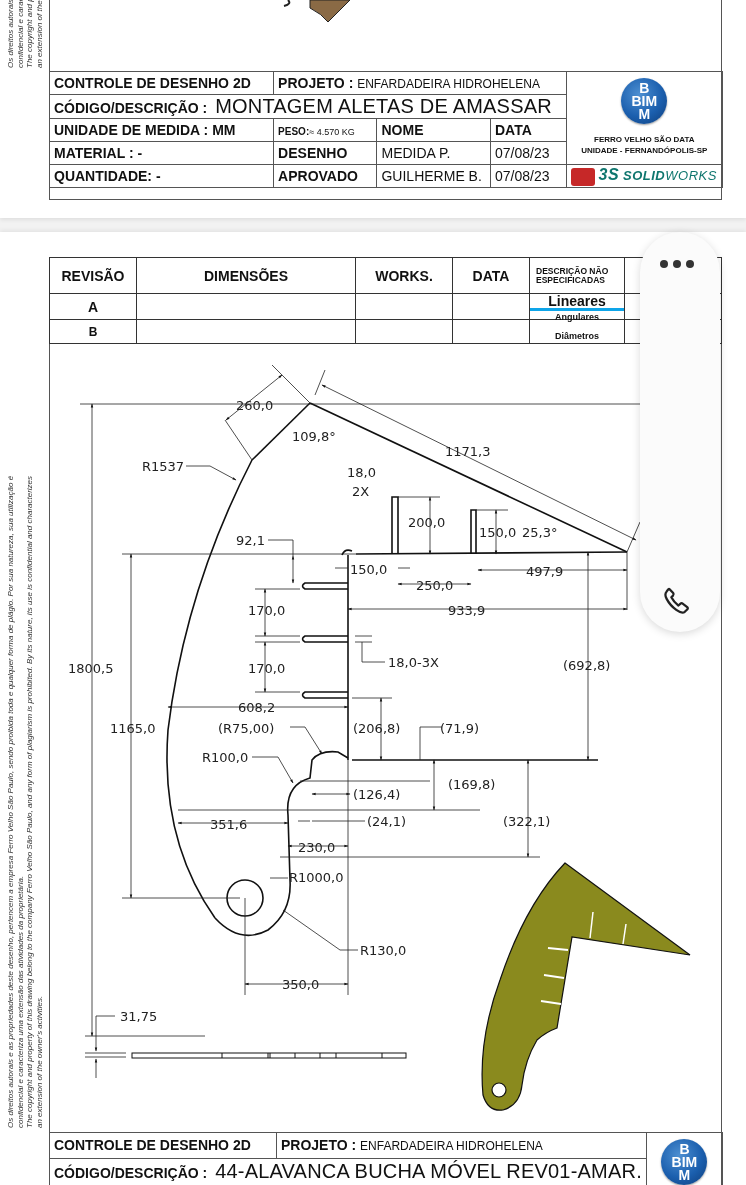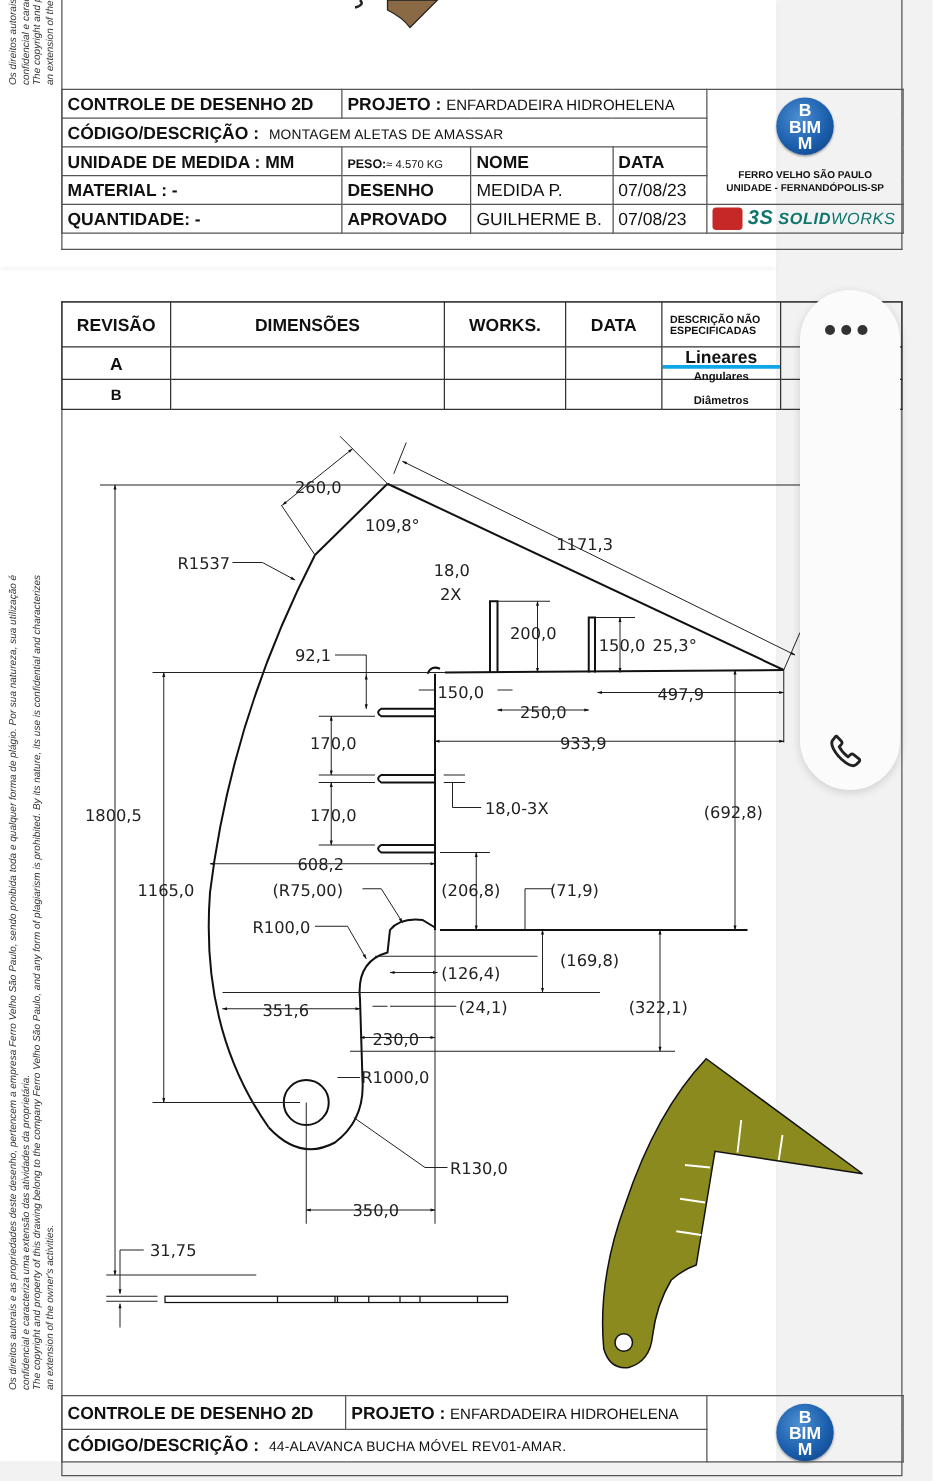--- a/index.html
+++ b/index.html
@@ -1,25 +1,25 @@
 <!DOCTYPE html>
 <html><head>
 <meta charset="utf-8">
 <style>
   html, body { margin:0; padding:0; }
   body { width:746px; height:1185px; background:#f2f2f2; position:relative; overflow:hidden; font-family:"Liberation Sans", sans-serif; }
-  .page { position:absolute; left:0; width:621px; background:#fff; }
+  .page { position:absolute; left:0; width:746px; background:#fff; }
   .page1 { top:0; height:218px; box-shadow:0 2px 4px rgba(0,0,0,0.08); }
-  .page2 { top:216px; height:953px; box-shadow:0 -2px 4px rgba(0,0,0,0.06); }
+  .page2 { top:232px; height:953px; box-shadow:0 -2px 4px rgba(0,0,0,0.06); }
   .side-notice { position:absolute; font-family:"Liberation Sans", sans-serif; font-style:italic; color:#333; font-size:8px; line-height:9.5px; transform-origin:0 0; transform:rotate(-90deg); white-space:nowrap; }
   .sheet-border { position:absolute; border:1px solid #555; box-sizing:border-box; }
   table.tb { position:absolute; border-collapse:collapse; font-family:"Liberation Sans", sans-serif; }
   table.tb td { border:1px solid #555; padding:0 4px; height:22px; white-space:nowrap; font-size:14px; color:#111; }
   .b { font-weight:bold; }
-  .n { font-weight:normal; font-size:11px; letter-spacing:0.2px; }
+  .n { font-weight:normal; font-size:20px; letter-spacing:0.2px; }
   .sm { font-size:11px; }
   .logo-cell { text-align:center; vertical-align:top; padding:0 !important; }
   .bim { width:46px; height:46px; border-radius:50%; background:radial-gradient(circle at 40% 35%, #4d8fd1 0%, #1b5fae 55%, #0e3d7a 100%); margin:6px auto 0; color:#fff; font-weight:bold; font-size:14px; line-height:13px; text-align:center; display:flex; flex-direction:column; justify-content:center; box-shadow:0 1px 2px rgba(0,0,0,0.4); }
   .bim span { display:block; }
   .company { font-size:8px; font-weight:bold; line-height:11px; color:#111; }
   .sw { color:#0f766e; font-weight:bold; font-size:13px; font-style:italic; letter-spacing:0.5px; }
   .sw .thin { font-weight:normal; }
   table.rev { position:absolute; border-collapse:collapse; font-family:"Liberation Sans", sans-serif; }
   table.rev td { border:1px solid #333; text-align:center; font-weight:bold; color:#111; padding:0; }
   .overlay-panel { position:absolute; left:640px; top:232px; width:80px; height:400px; background:#fbfbfb; border-radius:40px; box-shadow:0 2px 8px rgba(0,0,0,0.15); }
@@ -52,21 +52,21 @@
       <td colspan="3">
         <span class="b">PROJETO :</span>
         <span class="sm" style="font-size:12px;">ENFARDADEIRA HIDROHELENA</span>
       </td>
       <td rowspan="4" class="logo-cell" style="width:156px;">
         <div class="bim">
           <span>B</span>
           <span>BIM</span>
           <span>M</span>
         </div>
-        <div class="company" style="margin-top:10px;">FERRO VELHO SÃO PAULO</div>
+        <div class="company" style="margin-top:10px;">FERRO VELHO SÃO DATA</div>
         <div class="company">UNIDADE - FERNANDÓPOLIS-SP</div>
       </td>
     </tr>
     <tr>
       <td colspan="4">
         <span class="b">CÓDIGO/DESCRIÇÃO :</span>
         <span class="n" style="margin-left:4px;">MONTAGEM ALETAS DE AMASSAR</span>
       </td>
     </tr>
     <tr>

